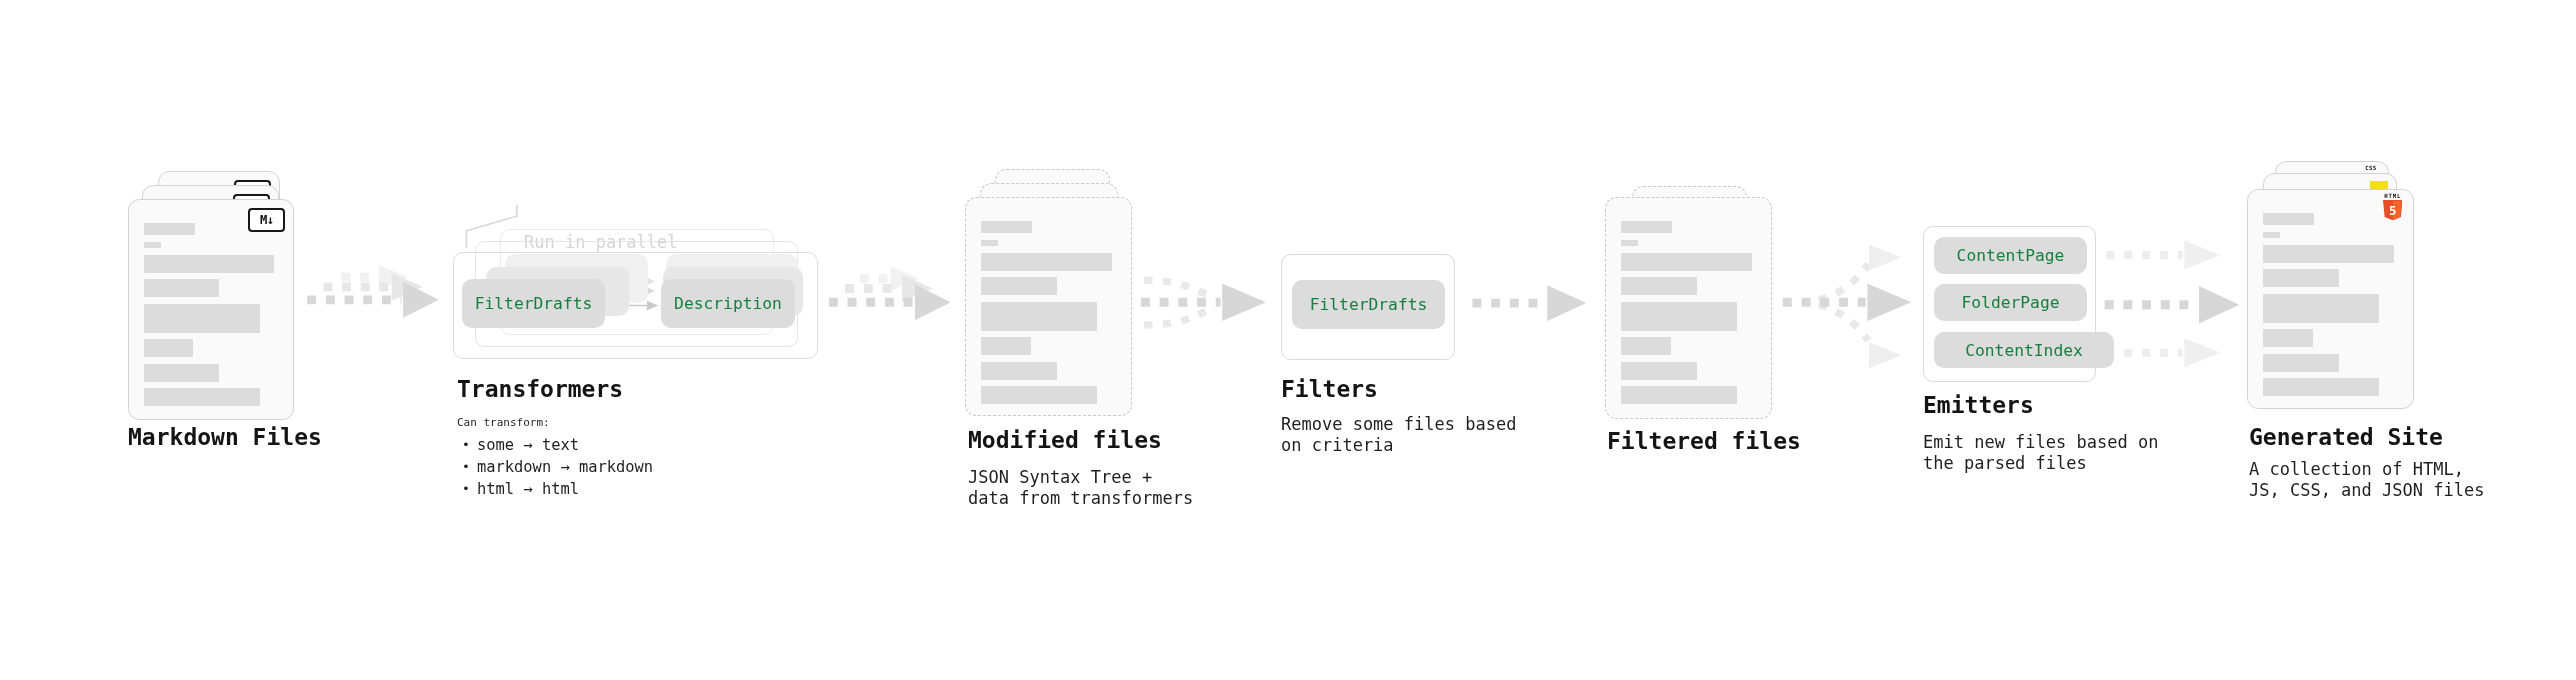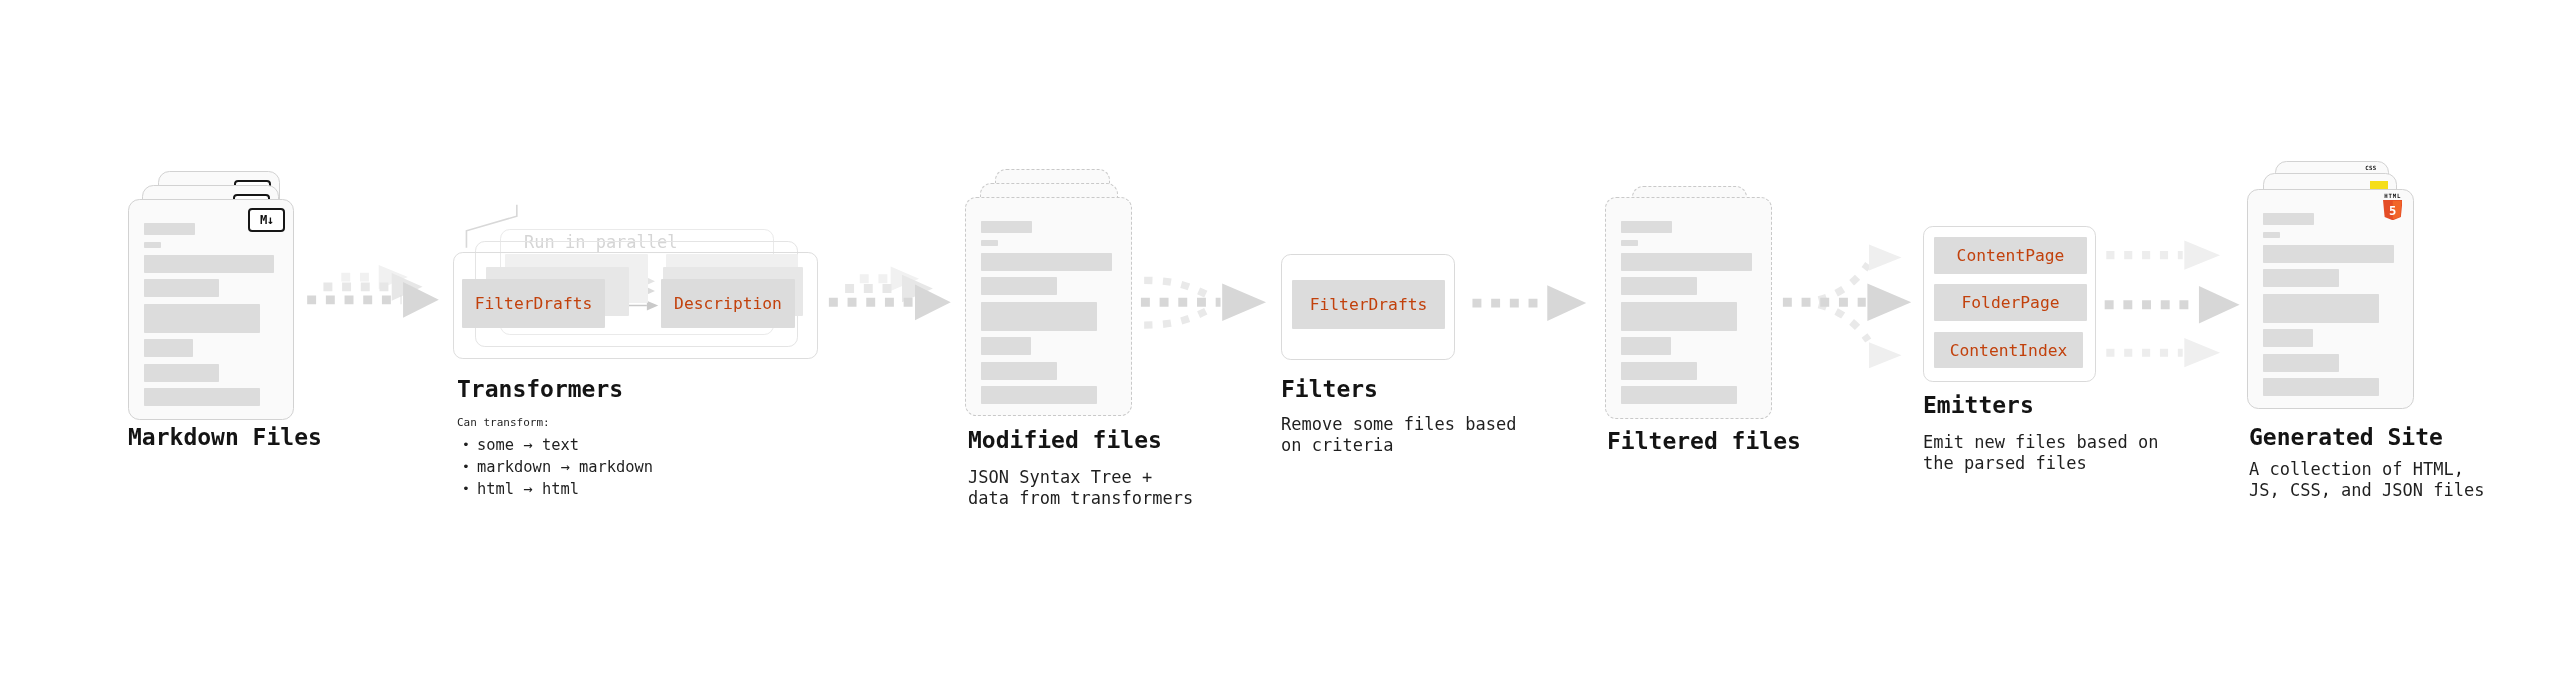--- a/index.html
+++ b/index.html
@@ -34,22 +34,22 @@
               display:flex; align-items:center; justify-content:center;
               font-size:12.2px; font-weight:bold; color:#111; letter-spacing:-0.8px; }
 
   
   .frame { position:absolute; box-sizing:border-box; border-radius:9.8px;
            border:1.6px solid #dedede; background:transparent; }
   .frame.solidbg { background:#ffffff; }
 
   
   .pill { position:absolute; box-sizing:border-box; background:#dcdcdc;
-          border-radius:1px; display:flex; align-items:center; justify-content:center;
-          font-size:16.3px; color:#c2410c; white-space:nowrap; }
+          border-radius:10px; display:flex; align-items:center; justify-content:center;
+          font-size:16.3px; color:#15803d; white-space:nowrap; }
   .pill.g1 { background:#e7e7e7; }
   .pill.g2 { background:#f0f0f0; }
 
   
   .h { position:absolute; font-size:23px; line-height:28px; font-weight:600;
        color:#141414; white-space:nowrap; }
   .desc { position:absolute; font-size:17px; line-height:21px; color:#1f1f1f;
           white-space:pre-line; }
   .desc-title { font-size:11px; line-height:22px; color:#1f1f1f; white-space:nowrap; }
   .bullet-row { display:flex; gap:7.3px; padding-left:4.9px; line-height:22px;
@@ -246,21 +246,21 @@
           <i></i>
       </div>
     </div>
     <div class="h" style="left:1607px;top:427px">Filtered files</div>
   </div>
 
   <div>
     <div class="frame solidbg" style="left:1923px;top:226px;width:173px;height:156px;border-color:#dadada"></div>
     <div class="pill" style="left:1934px;top:237px;width:153px;height:37px">ContentPage</div>
     <div class="pill" style="left:1934px;top:284px;width:153px;height:37px">FolderPage</div>
-    <div class="pill" style="left:1934px;top:332px;width:149px;height:36px">ContentIndex</div>
+    <div class="pill" style="left:1934px;top:332px;width:180px;height:36px">ContentIndex</div>
     <div class="h" style="left:1923px;top:391px">Emitters</div>
     <div class="desc" style="left:1923px;top:432px">Emit new files based on
 the parsed files</div>
   </div>
 
   <div>
     <div class="card" style="left:2275px;top:161px;width:114px;height:220px">
       <div class="css-badge">
         <span class="word">CSS</span>
         <span class="bar"></span>

